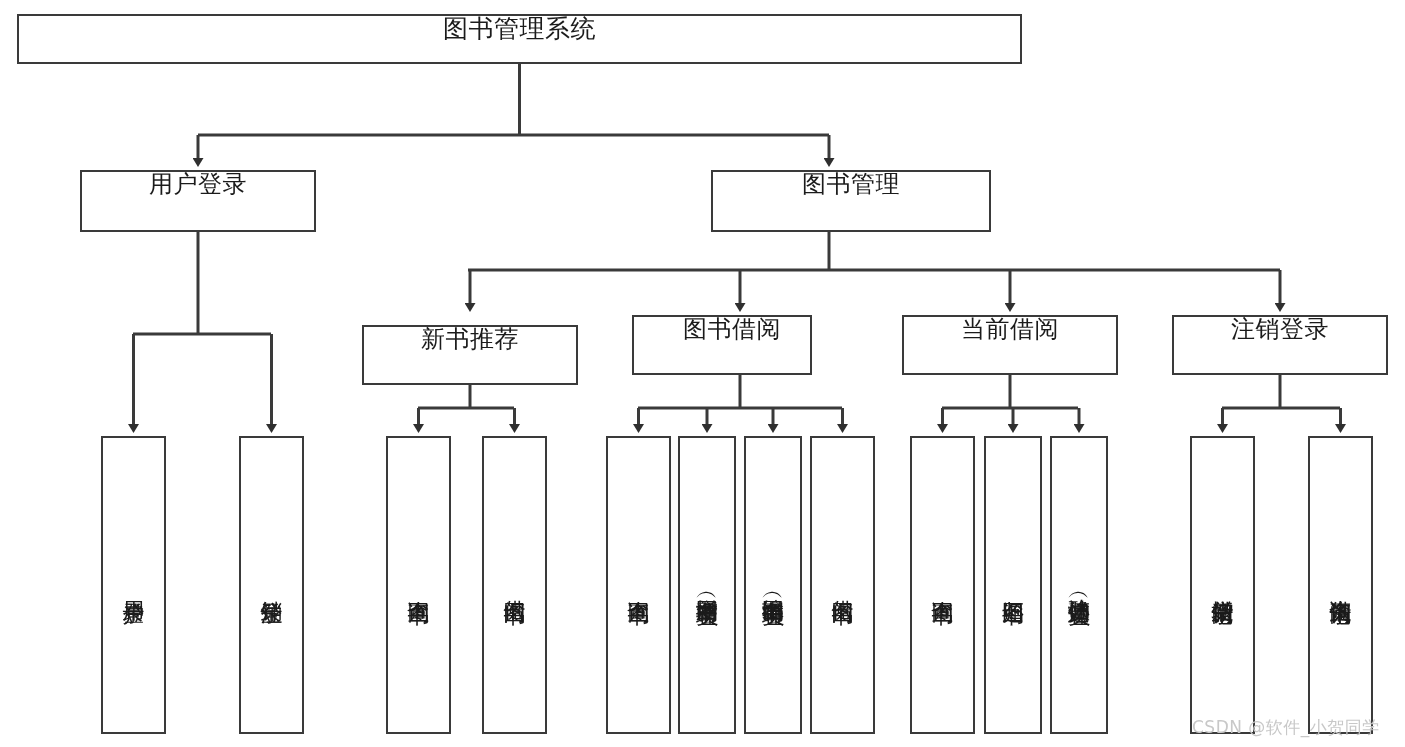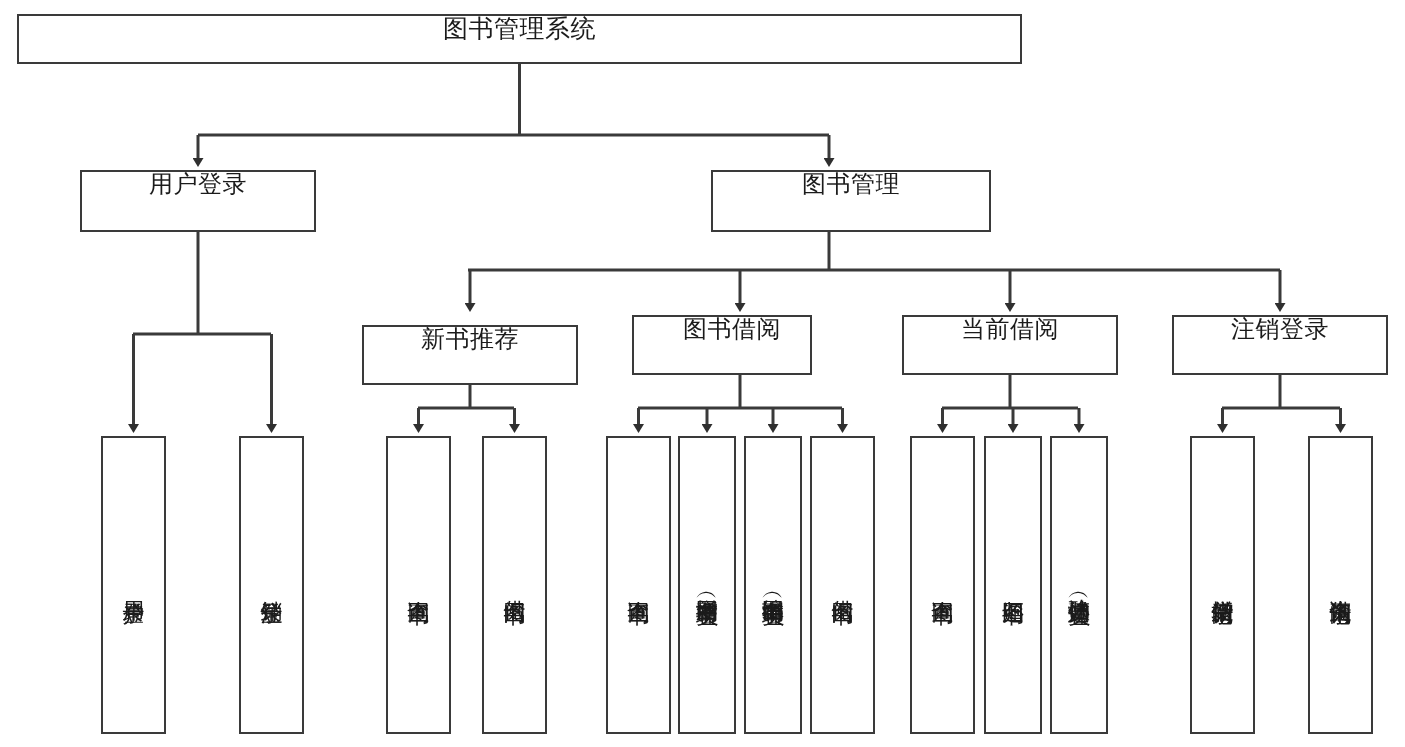--- a/index.html
+++ b/index.html
@@ -177,14 +177,15 @@
         <span class="label">确认归还（管理员）</span>
       </div>
       <div class="node vert" style="left: 1190px; top: 436px; width: 65px; height: 298px;">
         <span class="label">新增借阅记录</span>
       </div>
       <div class="node vert" style="left: 1308px; top: 436px; width: 65px; height: 298px;">
         <span class="label">查询借阅记录</span>
       </div>
     </div>
 
+  <div class="watermark" style="left: 1192px; top: 716px; color: rgb(200, 200, 200);">CSDN @软件_小贺同学</div>
 
 </div>
 
 </body></html>

